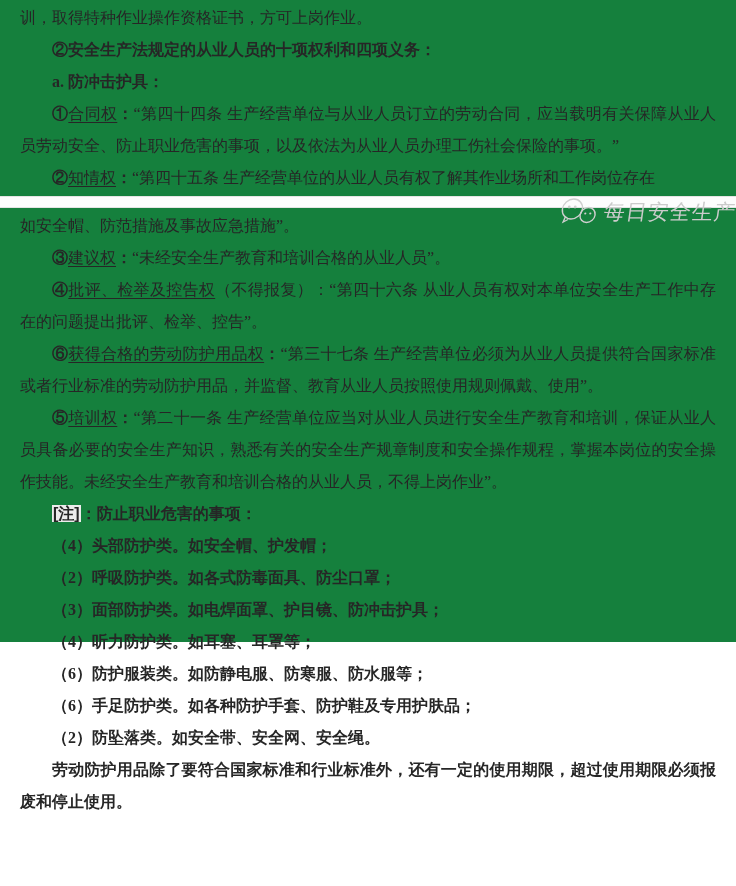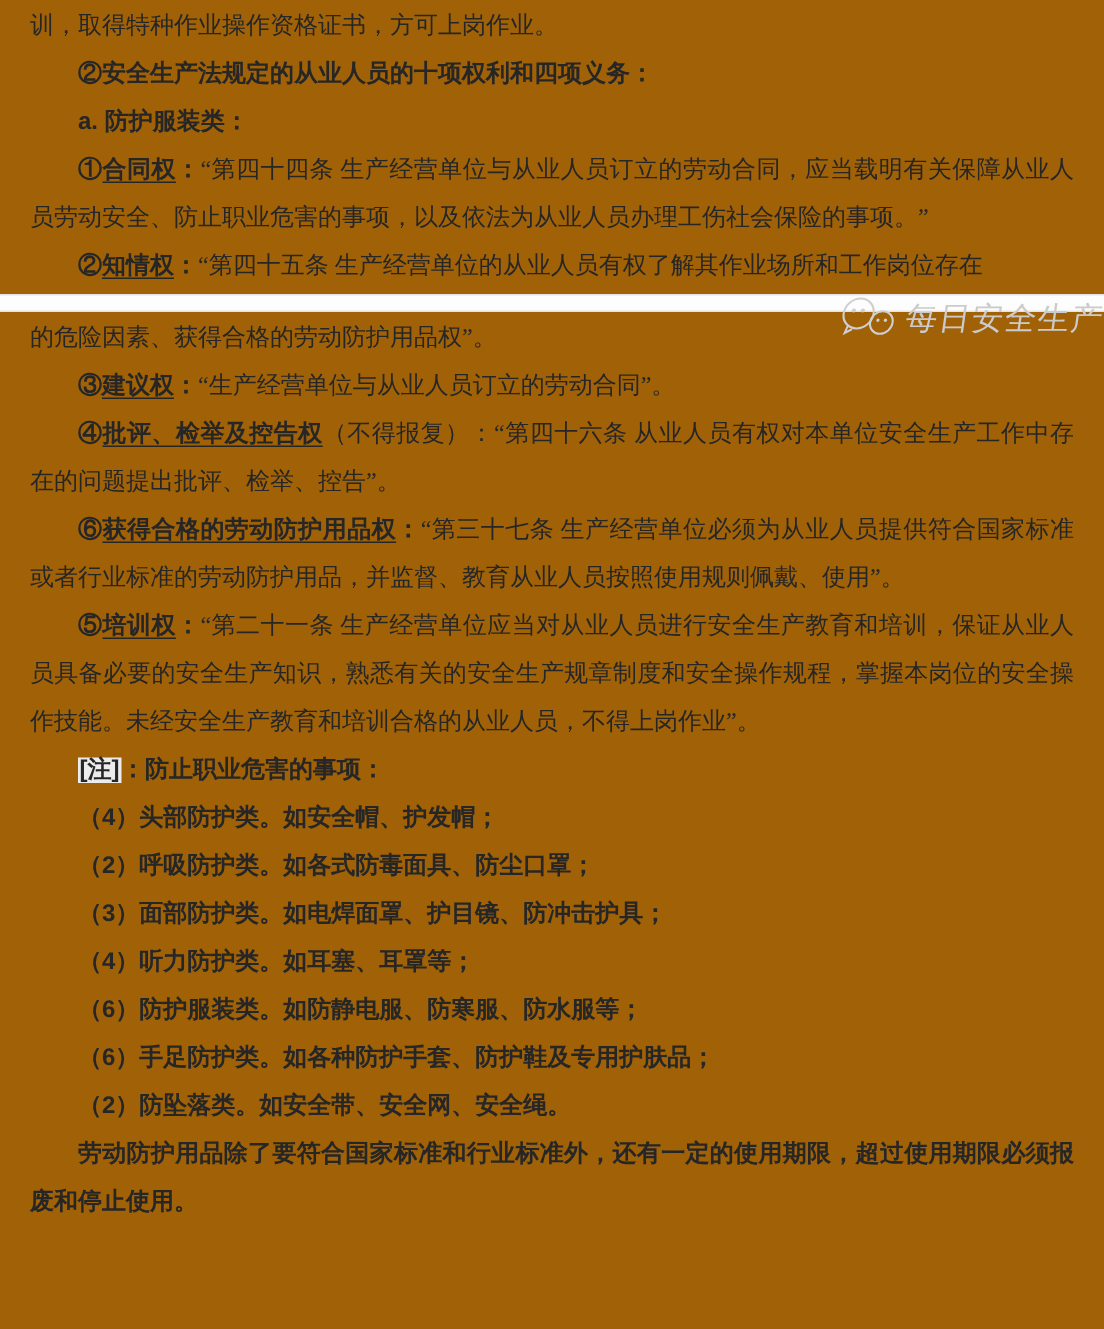--- a/index.html
+++ b/index.html
@@ -3,41 +3,41 @@
 <meta charset="utf-8">
 <style>
   html, body {
     margin: 0; padding: 0;
     width: 736px; height: 886px;
     background: #ffffff;
     overflow: hidden;
   }
   .page {
     position: relative;
-    width: 736px; height: 886px;
-    background: #a16207;
+    width: 736px; height: 642px;
+    background: #15803d;
     color: #262626;
     font-family: "Liberation Serif", serif;
   }
   .doc {
     padding: 2px 20px 0 20px;
     font-size: 16px;
     line-height: 32px;
     text-align: justify;
   }
   p.block { margin: 0; text-indent: 2em; }
   p.block.noindent { text-indent: 0; }
   .s-plain { font-family: "Liberation Serif", serif; }
   .s-bold {
-    font-family: Liberation Sans, sans-serif;
+    font-family: Liberation Serif, serif;
     font-weight: bold;
   }
   .s-term {
     font-family: "Liberation Sans", sans-serif;
-    font-weight: bold;
+    font-weight: normal;
     text-decoration: underline;
     text-underline-offset: 3px;
     text-decoration-thickness: 1px;
   }
   .s-note {
     font-family: "Liberation Sans", sans-serif;
     font-weight: bold;
     background: #ececec;
     padding: 0 1px;
   }
@@ -65,26 +65,26 @@
   }
   .wm-icon { display: inline-flex; }
 </style>
 </head>
 <body>
 
 <div class="page">
   <div class="doc" id="doc">
       <p class="block noindent"><span class="s-plain">训，取得特种作业操作资格证书，方可上岗作业。</span></p>
       <p class="block"><span class="s-bold">②安全生产法规定的从业人员的十项权利和四项义务：</span></p>
-      <p class="block"><span class="s-bold">a. 防护服装类：</span></p>
+      <p class="block"><span class="s-bold">a. 防冲击护具：</span></p>
       <p class="block"><span class="s-bold">①</span><span class="s-term">合同权</span><span class="s-bold">：</span><span class="s-plain">“第四十四条 生产经营单位与从业人员订立的劳动合同，应当载明有关保障从业人员劳动安全、防止职业危害的事项，以及依法为从业人员办理工伤社会保险的事项。”</span></p>
       <p class="block"><span class="s-bold">②</span><span class="s-term">知情权</span><span class="s-bold">：</span><span class="s-plain">“第四十五条 生产经营单位的从业人员有权了解其作业场所和工作岗位存在</span></p>
       <div class="page-break"></div>
-      <p class="block noindent"><span class="s-plain">的危险因素、获得合格的劳动防护用品权”。</span></p>
-      <p class="block"><span class="s-bold">③</span><span class="s-term">建议权</span><span class="s-bold">：</span><span class="s-plain">“生产经营单位与从业人员订立的劳动合同”。</span></p>
+      <p class="block noindent"><span class="s-plain">如安全帽、防范措施及事故应急措施”。</span></p>
+      <p class="block"><span class="s-bold">③</span><span class="s-term">建议权</span><span class="s-bold">：</span><span class="s-plain">“未经安全生产教育和培训合格的从业人员”。</span></p>
       <p class="block"><span class="s-bold">④</span><span class="s-term">批评、检举及控告权</span><span class="s-plain">（不得报复）：“第四十六条 从业人员有权对本单位安全生产工作中存在的问题提出批评、检举、控告”。</span></p>
       <p class="block"><span class="s-bold">⑥</span><span class="s-term">获得合格的劳动防护用品权</span><span class="s-bold">：</span><span class="s-plain">“第三十七条 生产经营单位必须为从业人员提供符合国家标准或者行业标准的劳动防护用品，并监督、教育从业人员按照使用规则佩戴、使用”。</span></p>
       <p class="block"><span class="s-bold">⑤</span><span class="s-term">培训权</span><span class="s-bold">：</span><span class="s-plain">“第二十一条 生产经营单位应当对从业人员进行安全生产教育和培训，保证从业人员具备必要的安全生产知识，熟悉有关的安全生产规章制度和安全操作规程，掌握本岗位的安全操作技能。未经安全生产教育和培训合格的从业人员，不得上岗作业”。</span></p>
       <p class="block"><span class="s-note">[注]</span><span class="s-bold">：防止职业危害的事项：</span></p>
       <p class="block"><span class="s-bold">（4）头部防护类。如安全帽、护发帽；</span></p>
       <p class="block"><span class="s-bold">（2）呼吸防护类。如各式防毒面具、防尘口罩；</span></p>
       <p class="block"><span class="s-bold">（3）面部防护类。如电焊面罩、护目镜、防冲击护具；</span></p>
       <p class="block"><span class="s-bold">（4）听力防护类。如耳塞、耳罩等；</span></p>
       <p class="block"><span class="s-bold">（6）防护服装类。如防静电服、防寒服、防水服等；</span></p>
       <p class="block"><span class="s-bold">（6）手足防护类。如各种防护手套、防护鞋及专用护肤品；</span></p>

